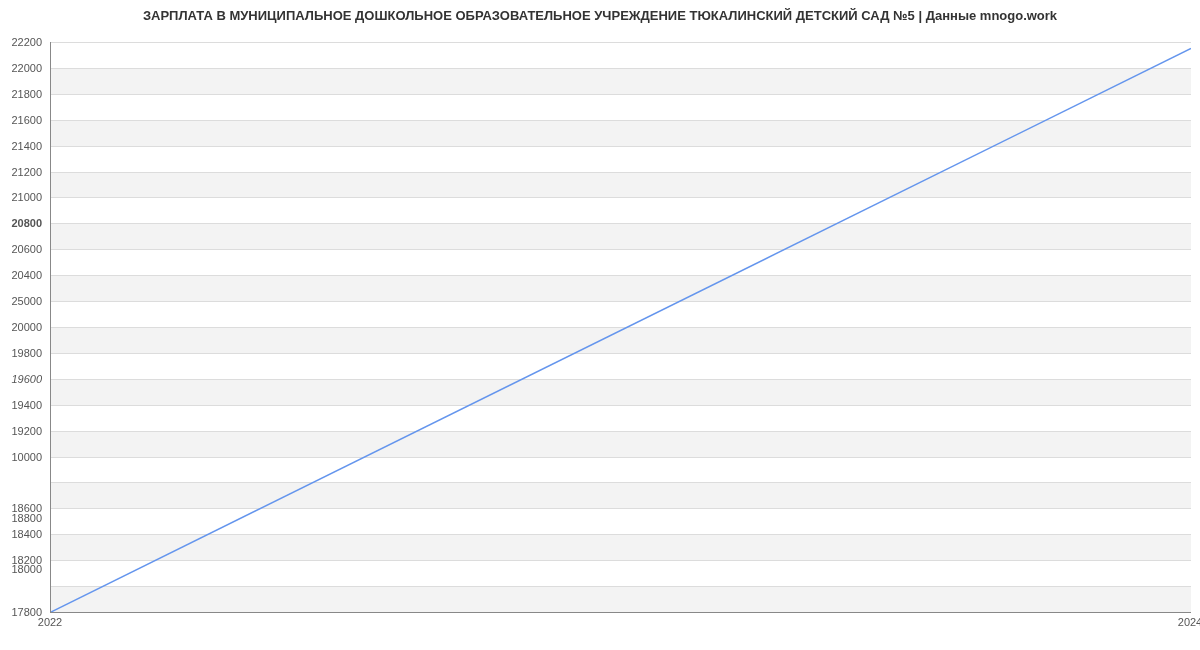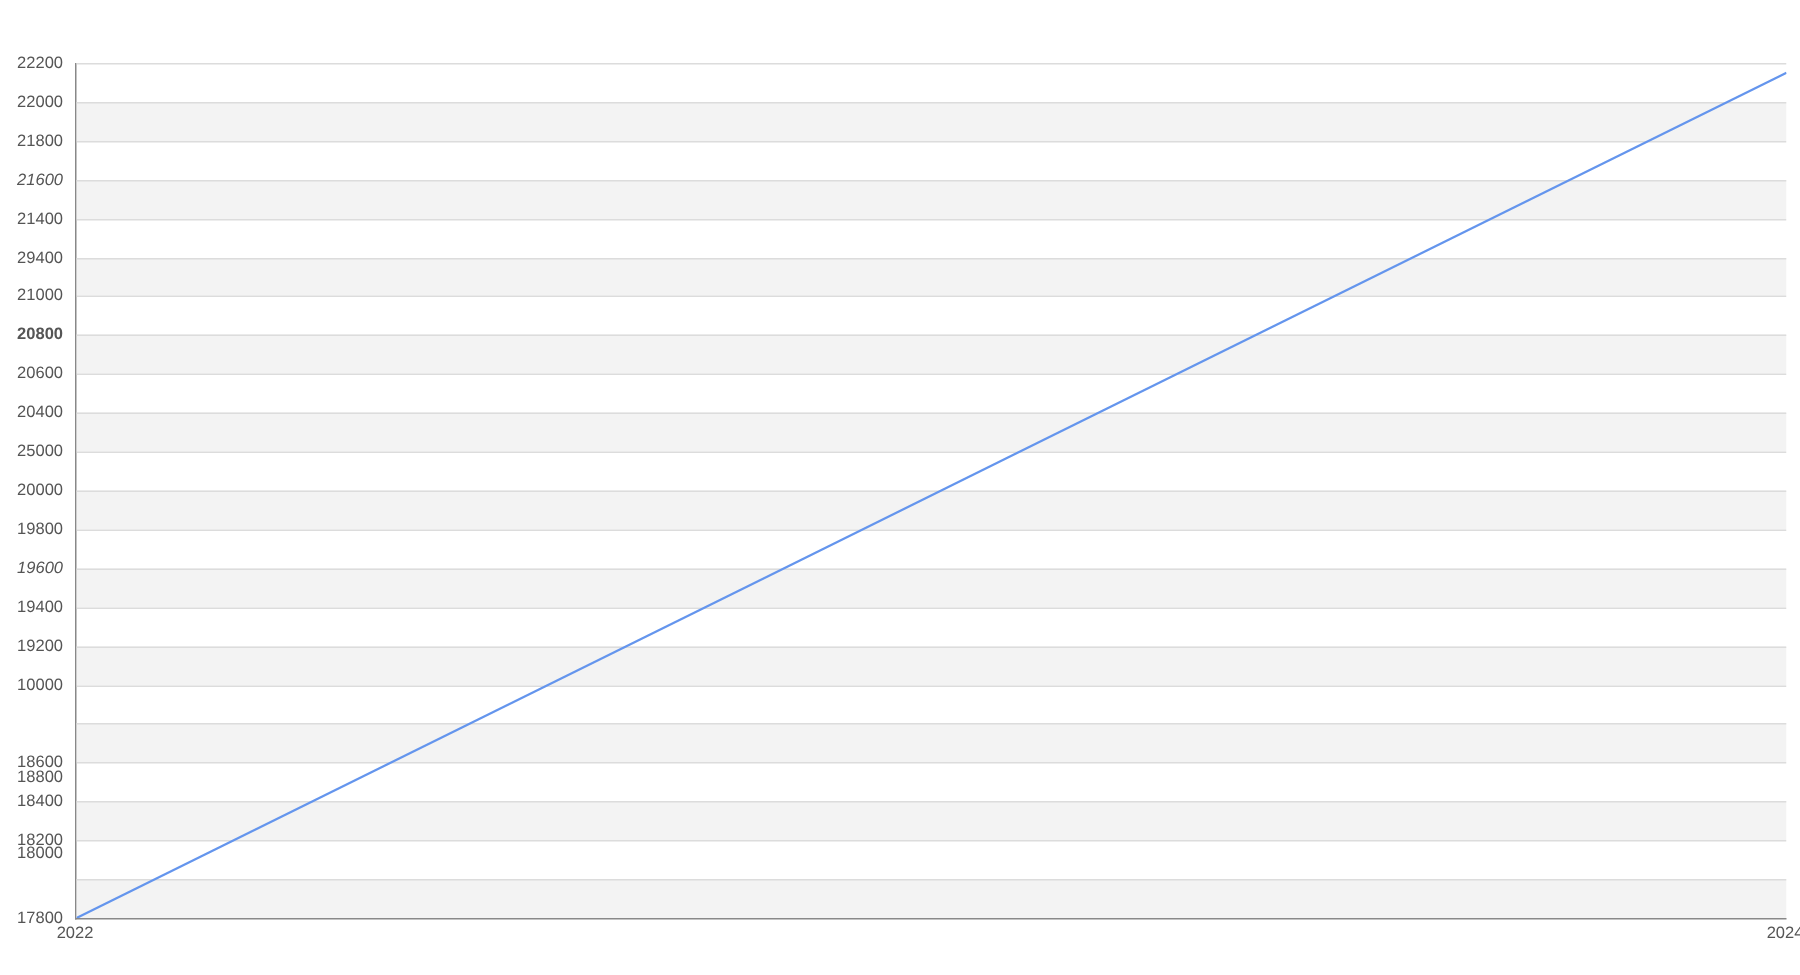--- a/index.html
+++ b/index.html
@@ -88,41 +88,42 @@
   .series-line {
     fill: none;
     stroke: #6495ED;
     stroke-width: 1.5;
   }
 </style>
 </head>
 <body>
 
 <div class="chart-container">
+  <div class="title">ЗАРПЛАТА В МУНИЦИПАЛЬНОЕ ДОШКОЛЬНОЕ ОБРАЗОВАТЕЛЬНОЕ УЧРЕЖДЕНИЕ ТЮКАЛИНСКИЙ ДЕТСКИЙ САД №5 | Данные mnogo.work</div>
   <div class="ylabels">
       <div class="ylabel" style="top: 570px; margin-left: 32px;">17800</div>
       <div class="ylabel" style="top: 527px;">18000</div>
       <div class="ylabel" style="top: 518.182px;">18200</div>
       <div class="ylabel" style="top: 492.273px;">18400</div>
       <div class="ylabel" style="top: 466.364px;">18600</div>
       <div class="ylabel" style="top: 440px; margin-top: 36px;">18800</div>
       <div class="ylabel" style="top: 414.545px;">10000</div>
       <div class="ylabel" style="top: 388.636px;">19200</div>
       <div class="ylabel" style="top: 362.727px;">19400</div>
       <div class="ylabel" style="top: 336.818px; font-style: italic;">19600</div>
       <div class="ylabel" style="top: 310.909px;">19800</div>
       <div class="ylabel" style="top: 285px;">20000</div>
       <div class="ylabel" style="top: 259.091px;">25000</div>
       <div class="ylabel" style="top: 233.182px;">20400</div>
       <div class="ylabel" style="top: 207.273px;">20600</div>
       <div class="ylabel" style="top: 181.364px; font-weight: bold;">20800</div>
       <div class="ylabel" style="top: 155.455px;">21000</div>
-      <div class="ylabel" style="top: 129.545px;">29400</div>
+      <div class="ylabel" style="top: 129.545px;">21200</div>
       <div class="ylabel" style="top: 103.636px;">21400</div>
-      <div class="ylabel" style="top: 77.7273px; font-style: italic;">21600</div>
+      <div class="ylabel" style="top: 77.7273px;">21600</div>
       <div class="ylabel" style="top: 51.8182px;">21800</div>
       <div class="ylabel" style="top: 25.9091px;">22000</div>
       <div class="ylabel" style="top: 0px;">22200</div>
     </div>
   <div class="plot-area">
     <div class="band" style="top: 544.091px; height: 25.9091px;"></div>
       <div class="gridline" style="top: 570px;"></div>
       <div class="gridline" style="top: 544.091px;"></div>
       <div class="band" style="top: 492.273px; height: 25.9091px;"></div>
       <div class="gridline" style="top: 518.182px;"></div>

